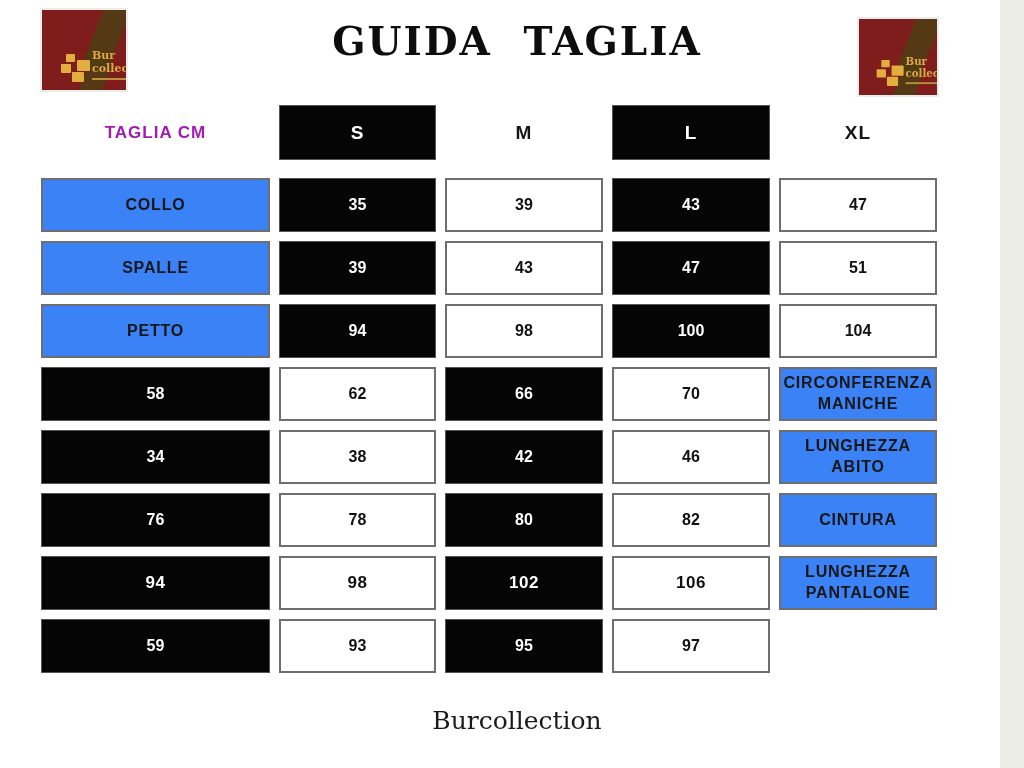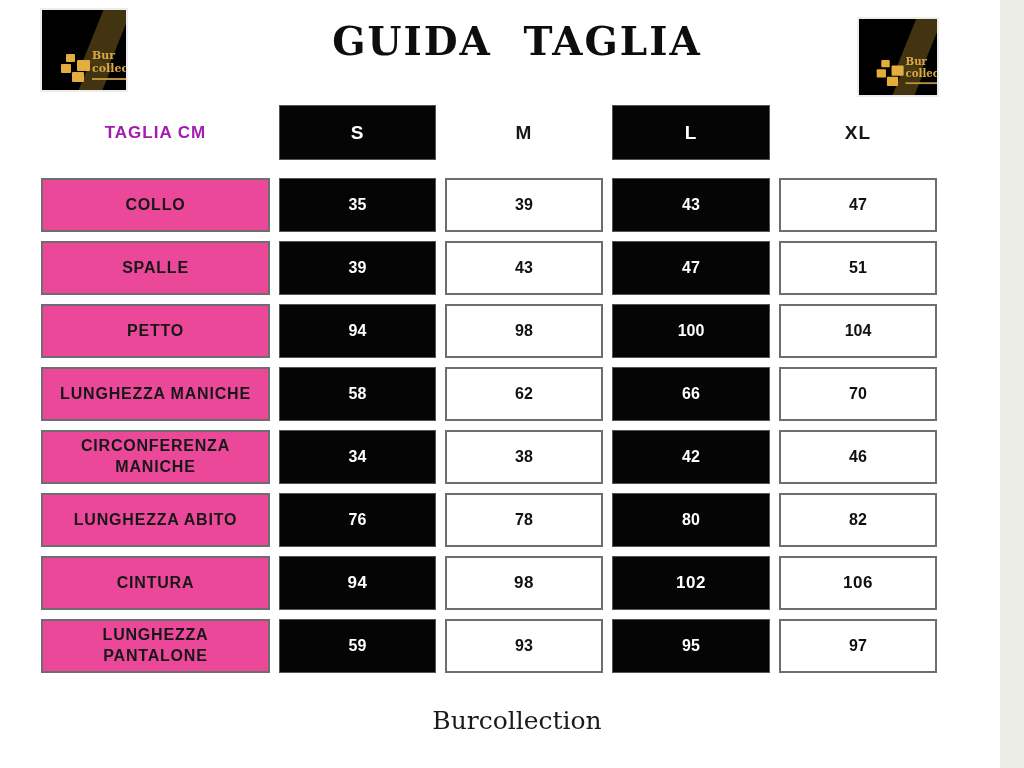--- a/index.html
+++ b/index.html
@@ -8,21 +8,21 @@
 
   .right-band { position:absolute; top:0; right:0; width:24px; height:768px; background:#ecede6; }
 
   .page-title {
     position:absolute; left:5px; top:18px; width:1024px;
     text-align:center; font-family:"DejaVu Serif", serif; font-weight:700;
     font-size:39px; letter-spacing:2px; word-spacing:16px; color:#0d0d0d;
   }
 
   
-  .logo { position:absolute; background:#000000; border:2px solid #ececec; overflow:hidden; }
+  .logo { position:absolute; background:#7f1d1d; border:2px solid #ececec; overflow:hidden; }
   .logo-tl { left:40px; top:8px;  width:88px; height:84px; }
   .logo-tr { left:857px; top:17px; width:82px; height:80px; }
   .logo-inner { position:absolute; left:0; top:0; width:86px; height:82px; }
   .logo-tr .logo-inner { transform:scale(0.93); transform-origin:top left; }
   .logo-stripe { position:absolute; background:#4e3d13; opacity:0.85; }
   .stripe-a { left:54px; top:-16px; width:26px; height:74px; transform:rotate(22deg); }
   .stripe-b { left:40px; top:50px; width:22px; height:48px; transform:rotate(22deg); }
   .gold-sq { position:absolute; background:#e3ae3e; border-radius:1px; }
   .sq1 { left:24px; top:44px; width:9px;  height:8px; }
   .sq2 { left:35px; top:50px; width:13px; height:11px; }
@@ -42,21 +42,21 @@
   .header-grid { top:105px; grid-auto-rows:55px; }
   .body-grid   { top:178px; grid-auto-rows:54px; row-gap:9px; }
 
   .cell { display:flex; align-items:center; justify-content:center; text-align:center; }
   .hlabel { font-weight:700; font-size:17px; letter-spacing:1px; color:#a21caf; }
   .hsize  { font-weight:700; font-size:19px; letter-spacing:1px; }
   .black-cell { background:#050505; color:#ffffff; border:1px solid #555555; }
   .white-cell { background:#ffffff; border:2px solid #6e6e6e; color:#111111; }
   .plain-cell { background:transparent; color:#171717; }
   .label-cell {
-    background:#ec4899; border:2px solid #6e6e6e; color:#171717;
+    background:#3b82f6; border:2px solid #6e6e6e; color:#171717;
     font-weight:700; font-size:16px; letter-spacing:0.8px;
     white-space:pre-line; line-height:1.3;
   }
   .num { font-weight:700; font-size:16px; }
   .small-num { font-size:17px; letter-spacing:0.5px; }
 
   .footer-brand {
     position:absolute; left:5px; top:706px; width:1024px;
     text-align:center; font-family:"DejaVu Serif", serif;
     font-size:25px; color:#1a1a1a;
@@ -122,21 +122,20 @@
     <div class="cell white-cell num">43</div>
     <div class="cell black-cell num">47</div>
     <div class="cell white-cell num">51</div>
 
     <div class="cell label-cell">PETTO</div>
     <div class="cell black-cell num">94</div>
     <div class="cell white-cell num">98</div>
     <div class="cell black-cell num">100</div>
     <div class="cell white-cell num">104</div>
 
-    <div class="cell label-cell">LUNGHEZZA MANICHE</div>
     <div class="cell black-cell num">58</div>
     <div class="cell white-cell num">62</div>
     <div class="cell black-cell num">66</div>
     <div class="cell white-cell num">70</div>
 
     <div class="cell label-cell">CIRCONFERENZA
 MANICHE</div>
     <div class="cell black-cell num">34</div>
     <div class="cell white-cell num">38</div>
     <div class="cell black-cell num">42</div>

